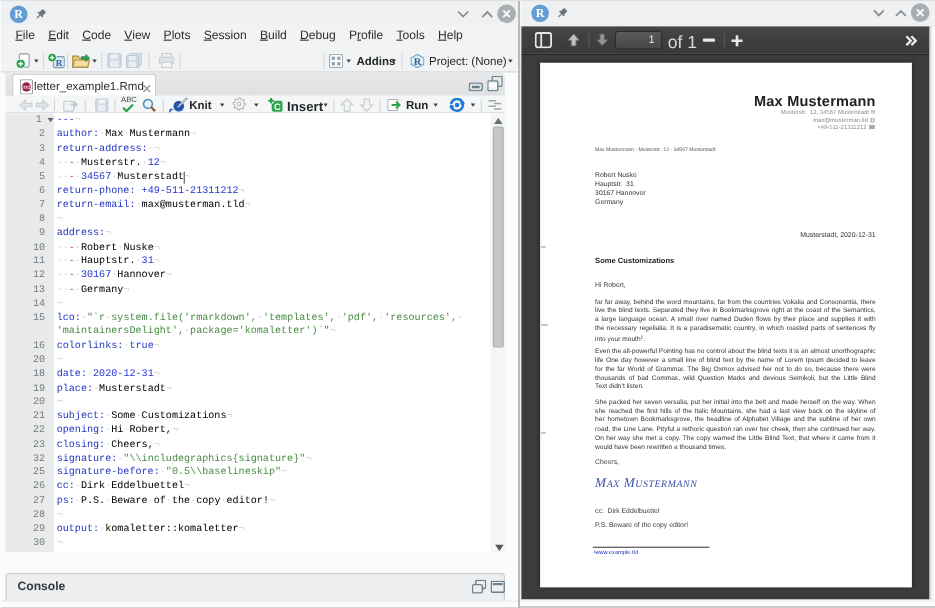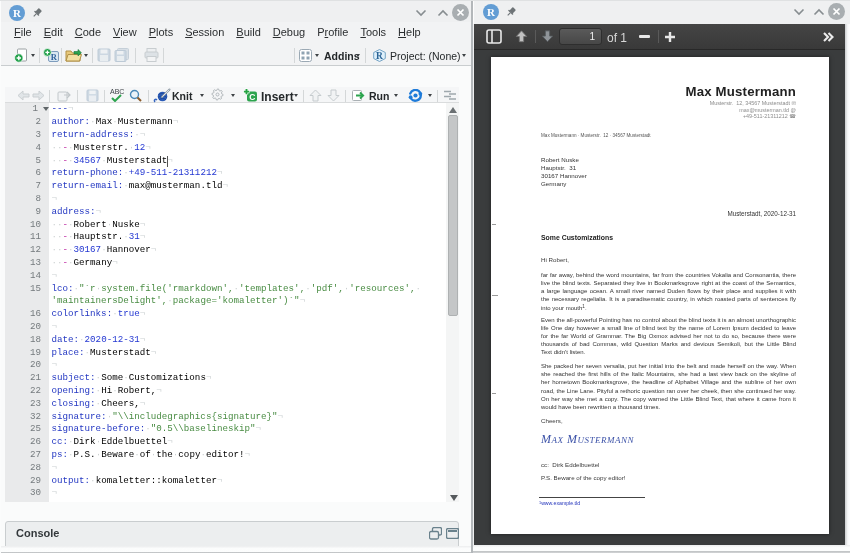--- a/index.html
+++ b/index.html
@@ -122,20 +122,43 @@
     <svg class="abs" style="left:372px;top:4px" width="13" height="13" viewBox="0 0 13 13">
         <path d="M6.5 0.5 L12.3 3.5 v6 L6.5 12.5 L0.7 9.5 v-6 z" fill="#dff0fb" stroke="#74a3c4"></path>
         <text x="6.5" y="10" font-size="9.5" fill="#2a6496" text-anchor="middle" font-family="Liberation Serif" font-weight="bold">R</text>
       </svg>
     <div class="abs" style="left:389px;top:4.5px;font-size:10.5px;color:#24282a">Project: (None)</div>
     <div class="abs caret" style="left:461px;top:9px"></div>
   </div>
 
   <div class="abs" style="left:0;top:65px;width:473px;height:480px;background:#fafbfb"></div>
 
+  <div class="abs" style="left:4px;top:65px;width:454px;height:21px;background:linear-gradient(#e6e8e9,#dee0e2);border-radius:0 4px 0 0">
+    <div class="abs" style="left:6px;top:1px;width:131px;height:20px;background:#fff;border:1px solid #c6cacc;border-bottom:none;border-radius:3px 3px 0 0">
+      <svg class="abs" style="left:6px;top:4px" width="12" height="14" viewBox="0 0 12 14">
+          <rect x="0.5" y="0.5" width="11" height="13" rx="1" fill="#fff" stroke="#9aa0a3"></rect>
+          <circle cx="6" cy="7" r="4.2" fill="#9c1e46"></circle>
+          <text x="6" y="9.3" font-size="5.5" fill="#fff" text-anchor="middle" font-family="Liberation Sans">md</text>
+        </svg>
+      <div class="abs" style="left:19px;top:5px;font-size:10.5px;color:#2a2d2f">letter_example1.Rmd</div>
+      <svg class="abs" style="left:117px;top:8px" width="9" height="9" viewBox="0 0 9 9">
+          <path d="M1.5 1.5 L7.5 7.5 M7.5 1.5 L1.5 7.5" stroke="#9aa0a3" stroke-width="1.4"></path>
+        </svg>
+    </div>
+
+    <svg class="abs" style="left:421px;top:9px" width="13" height="8" viewBox="0 0 13 8">
+        <rect x="0.5" y="0.5" width="12" height="7" rx="2" fill="none" stroke="#69818c" stroke-width="1.3"></rect>
+        <rect x="3" y="3" width="7" height="2.2" fill="#69818c"></rect>
+      </svg>
+    <svg class="abs" style="left:438px;top:3px" width="14" height="14" viewBox="0 0 14 14">
+        <rect x="4.5" y="0.5" width="9" height="9" rx="1" fill="none" stroke="#69818c" stroke-width="1.2"></rect>
+        <rect x="0.5" y="4.5" width="9" height="9" rx="1" fill="#f1f2f3" stroke="#69818c" stroke-width="1.2"></rect>
+        <rect x="1.5" y="7" width="7" height="3" fill="#fff"></rect>
+      </svg>
+  </div>
 
   <div class="abs" style="left:4px;top:86px;width:454px;height:16px;background:#f5f6f7;border-bottom:1px solid #dadcdd">
     <svg class="abs" style="left:12px;top:3px" width="13" height="11" viewBox="0 0 13 11" opacity="0.5">
         <path d="M6 1 L1 5.5 L6 10 V7 H12 V4 H6 z" fill="#cfd6da" stroke="#9fa8ad"></path>
       </svg>
     <svg class="abs" style="left:27px;top:3px" width="13" height="11" viewBox="0 0 13 11" opacity="0.5">
         <path d="M7 1 L12 5.5 L7 10 V7 H1 V4 H7 z" fill="#cfd6da" stroke="#9fa8ad"></path>
       </svg>
     <div class="abs sep" style="left:44px;top:3px;height:12px"></div>
     <svg class="abs" style="left:52px;top:2px" width="14" height="13" viewBox="0 0 14 13" opacity="0.6">
@@ -344,21 +367,21 @@
         <path d="M6 1 v13" stroke="#e8e8e8" stroke-width="1.6"></path>
       </svg>
     <svg class="abs" style="left:41px;top:6px" width="13" height="13" viewBox="0 0 15 15">
         <path d="M7.5 1 L13.5 7.5 H10 V13.5 H5 V7.5 H1.5 z" fill="#c0c0c0" stroke="#707070"></path>
       </svg>
     <div class="abs sep" style="left:61px;top:6px;height:13px;background:#5a5a5a"></div>
     <svg class="abs" style="left:67px;top:6px" width="13" height="13" viewBox="0 0 15 15">
         <path d="M7.5 13.5 L1.5 7 H5 V1 H10 V7 H13.5 z" fill="#8f9499" stroke="#54585c"></path>
       </svg>
     <div class="abs" style="left:85px;top:4px;width:43px;height:17px;background:linear-gradient(#5a5a5a,#474747);border:1px solid #2e2e2e;border-radius:3px;color:#f0f0f0;font-size:10px;line-height:16px;text-align:right;padding-right:6px">1</div>
-    <div class="abs" style="left:133px;top:7px;color:#d8d8d8;font-size:12px">of 1</div>
+    <div class="abs" style="left:133px;top:7px;color:#d8d8d8;font-size:16px">of 1</div>
     <div class="abs" style="left:165px;top:11px;width:11px;height:3px;background:#e8e8e8;border-radius:1px"></div>
     <div class="abs sep" style="left:184px;top:6px;height:13px;background:#5a5a5a"></div>
     <svg class="abs" style="left:190px;top:7px" width="12" height="12" viewBox="0 0 12 12">
         <path d="M6 1 v10 M1 6 h10" stroke="#e8e8e8" stroke-width="2.4"></path>
       </svg>
     <svg class="abs" style="left:349px;top:8px" width="11" height="10" viewBox="0 0 11 10">
         <path d="M1 1 L5 5 L1 9 M5.5 1 L9.5 5 L5.5 9" stroke="#ececec" stroke-width="2.1" fill="none"></path>
       </svg>
   </div>
 

